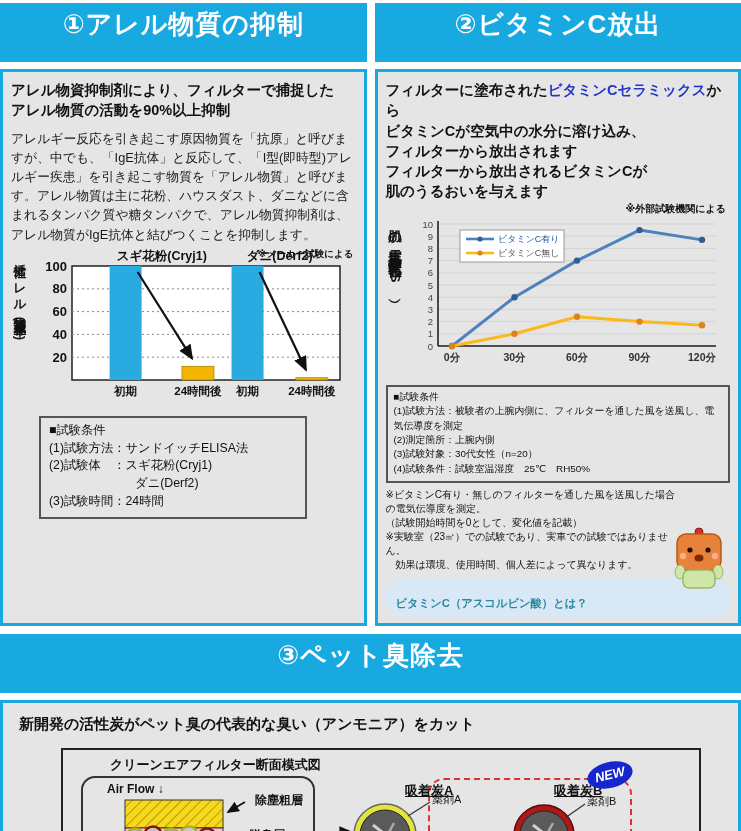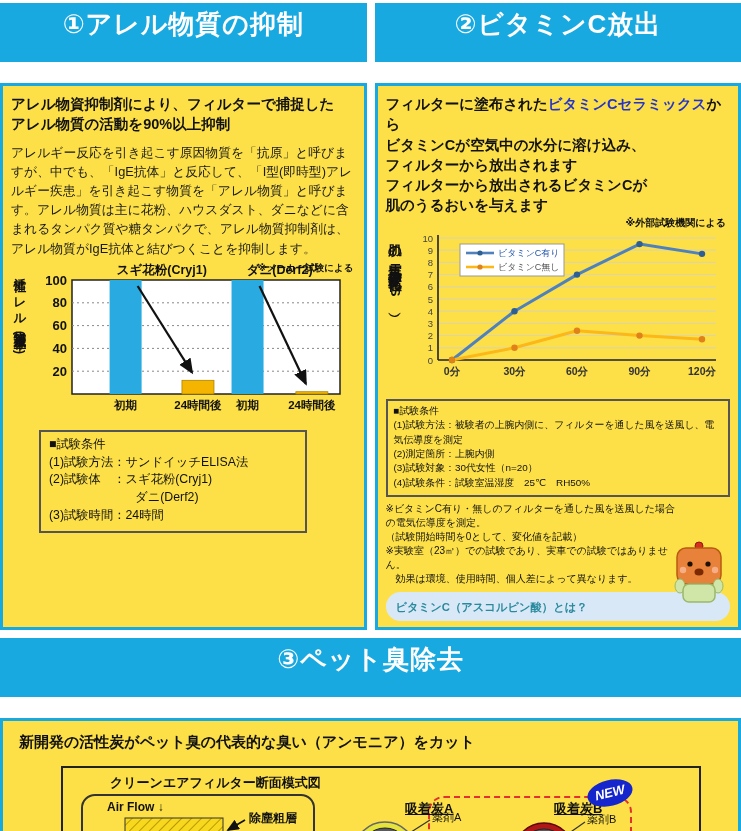--- a/index.html
+++ b/index.html
@@ -1,38 +1,38 @@
 <!DOCTYPE html>
 <html><head>
 <meta charset="utf-8">
 <style>
   html,body{margin:0;padding:0;background:#fff;}
   body{width:741px;height:831px;font-family:"Liberation Sans","DejaVu Sans",sans-serif;color:#111;overflow:hidden;}
   .top-row{display:flex;gap:8px;margin-top:3px;}
   .panel{flex:1;display:flex;flex-direction:column;min-width:0;}
   .hdr{background:#19a9e1;color:#fff;font-weight:bold;font-size:26px;text-align:center;padding:4px 0 20px;letter-spacing:1px;}
-  .bd{border:3px solid #19a9e1;margin-top:21px;background:#fde047;flex:1;position:relative;padding:8px 8px 6px 8px;}
+  .bd{border:3px solid #19a9e1;margin-top:7px;background:#e5e5e5;flex:1;position:relative;padding:8px 8px 6px 8px;}
 
   
   .lead{font-weight:bold;font-size:14.5px;line-height:1.4;white-space:pre-line;}
   .para{font-size:12.8px;line-height:1.5;margin-top:8px;white-space:pre-line;color:#1a1a1a;}
   .chartwrap{display:flex;margin-top:4px;position:relative;}
   .vlabel{writing-mode:vertical-rl;text-orientation:mixed;font-weight:bold;font-size:12.5px;letter-spacing:2px;padding-top:6px;}
   .condbox{border:2px solid #555;width:248px;margin:8px 0 0 28px;padding:4px 8px 6px;font-size:12.3px;line-height:1.45;white-space:pre-line;}
 
   
   .lead2{font-weight:bold;font-size:14.5px;line-height:1.4;}
   .hl{color:#2233cc;}
   .lead2-rest{font-weight:bold;font-size:14.5px;line-height:1.4;white-space:pre-line;}
   .vnote{text-align:right;font-size:10px;font-weight:bold;margin:0 4px 0 0;}
   .chartwrap2{display:flex;position:relative;}
   .vlabel2{writing-mode:vertical-rl;text-orientation:mixed;font-weight:bold;font-size:13.5px;letter-spacing:2px;padding-top:4px;}
   .cond2{border:2px solid #555;margin-top:6px;padding:3px 6px 5px;font-size:9.9px;line-height:1.45;white-space:pre-line;}
   .notes2{font-size:10px;line-height:1.4;margin-top:5px;white-space:pre-line;padding-right:52px;}
-  .bubble{background:#d9e8f7;border-radius:16px;padding:8px 10px 6px;margin-top:6px;position:relative;}
+  .bubble{background:#d9e8f7;border-radius:16px;padding:18px 10px 6px;margin-top:6px;position:relative;}
   .bubble::after{content:"";position:absolute;top:-9px;right:52px;border:10px solid transparent;border-bottom-color:#d9e8f7;}
   .bubble-title{color:#2a8a9d;font-weight:bold;font-size:11.3px;}
   .bubble-body{font-size:10.3px;line-height:1.42;white-space:pre-line;margin-top:1px;}
   .mascot{position:absolute;right:4px;top:-52px;z-index:3;}
 
   
   .panel3{margin-top:8px;}
   .lead3{font-weight:bold;font-size:15px;margin:4px 0 0 8px;}
   .diagram{position:relative;width:636px;height:196px;border:2px solid #222;margin:14px 0 10px 50px;}
   .abs{position:absolute;z-index:3;}
@@ -248,21 +248,21 @@
         <circle cx="481" cy="85" r="24" fill="#5a5a5a" stroke="#222"></circle>
         <path d="M470,75 l9,7 l-5,9" stroke="#cfcfcf" stroke-width="3" fill="none"></path>
         <path d="M490,73 l-6,11 l9,7" stroke="#aaa" stroke-width="2.5" fill="none"></path>
         <path d="M472,95 l12,-4" stroke="#ddd" stroke-width="2" fill="none"></path>
         <line x1="522" y1="54" x2="502" y2="68" stroke="#333" stroke-width="1.2"></line>
         <line x1="516" y1="101" x2="506" y2="96" stroke="#333" stroke-width="1.2"></line>
       </svg>
 
       <div class="abs dg-title" style="left:47px;top:6px;">クリーンエアフィルター断面模式図</div>
       <div class="abs airflow" style="left:44px;top:32px;">Air Flow ↓</div>
-      <div class="abs lyr" style="left:186px;top:42px;">除塵粗層</div>
+      <div class="abs lyr" style="left:192px;top:42px;">除塵粗層</div>
       <div class="abs lyr" style="left:186px;top:77px;">脱臭層</div>
 
       <div class="abs carbon-title" style="left:300px;top:32px;">吸着炭A</div>
       <div class="abs carbon-lab" style="left:369px;top:42px;">薬剤A</div>
 
       <div class="abs carbon-title" style="left:449px;top:32px;">吸着炭B</div>
       <div class="abs carbon-lab" style="left:524px;top:44px;">薬剤B</div>
 
       <div class="newbadge">NEW</div>
 

